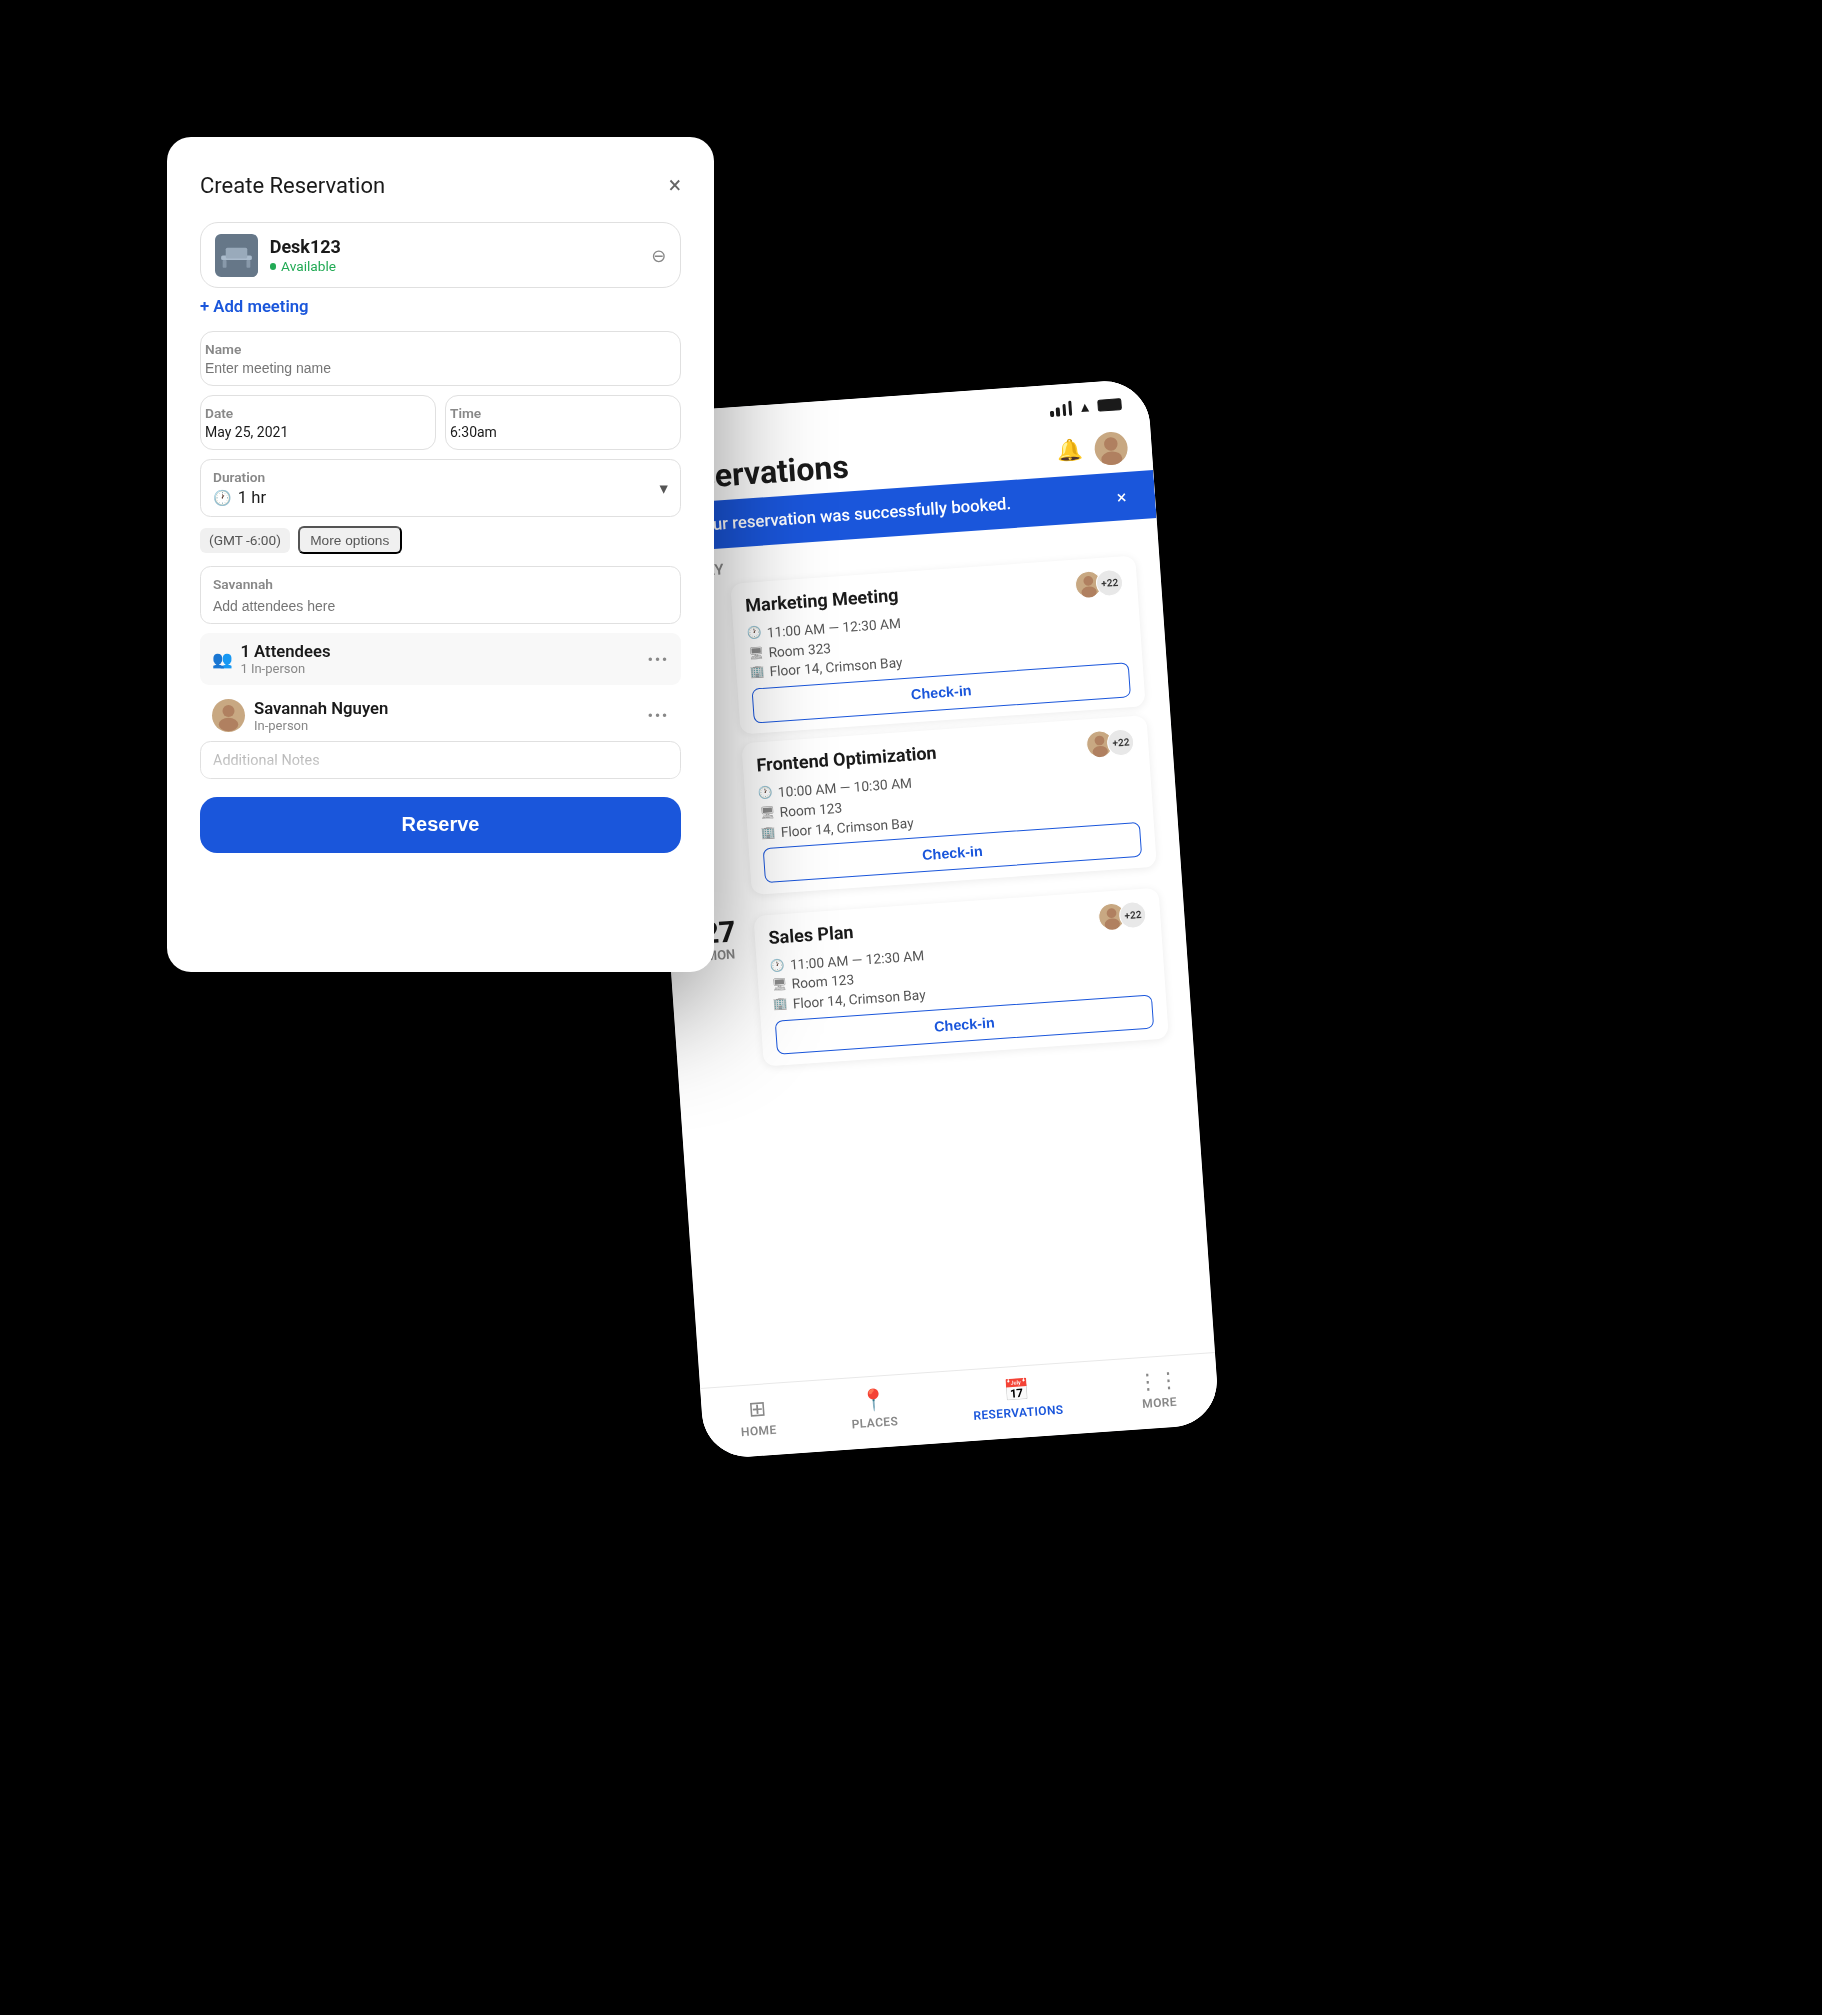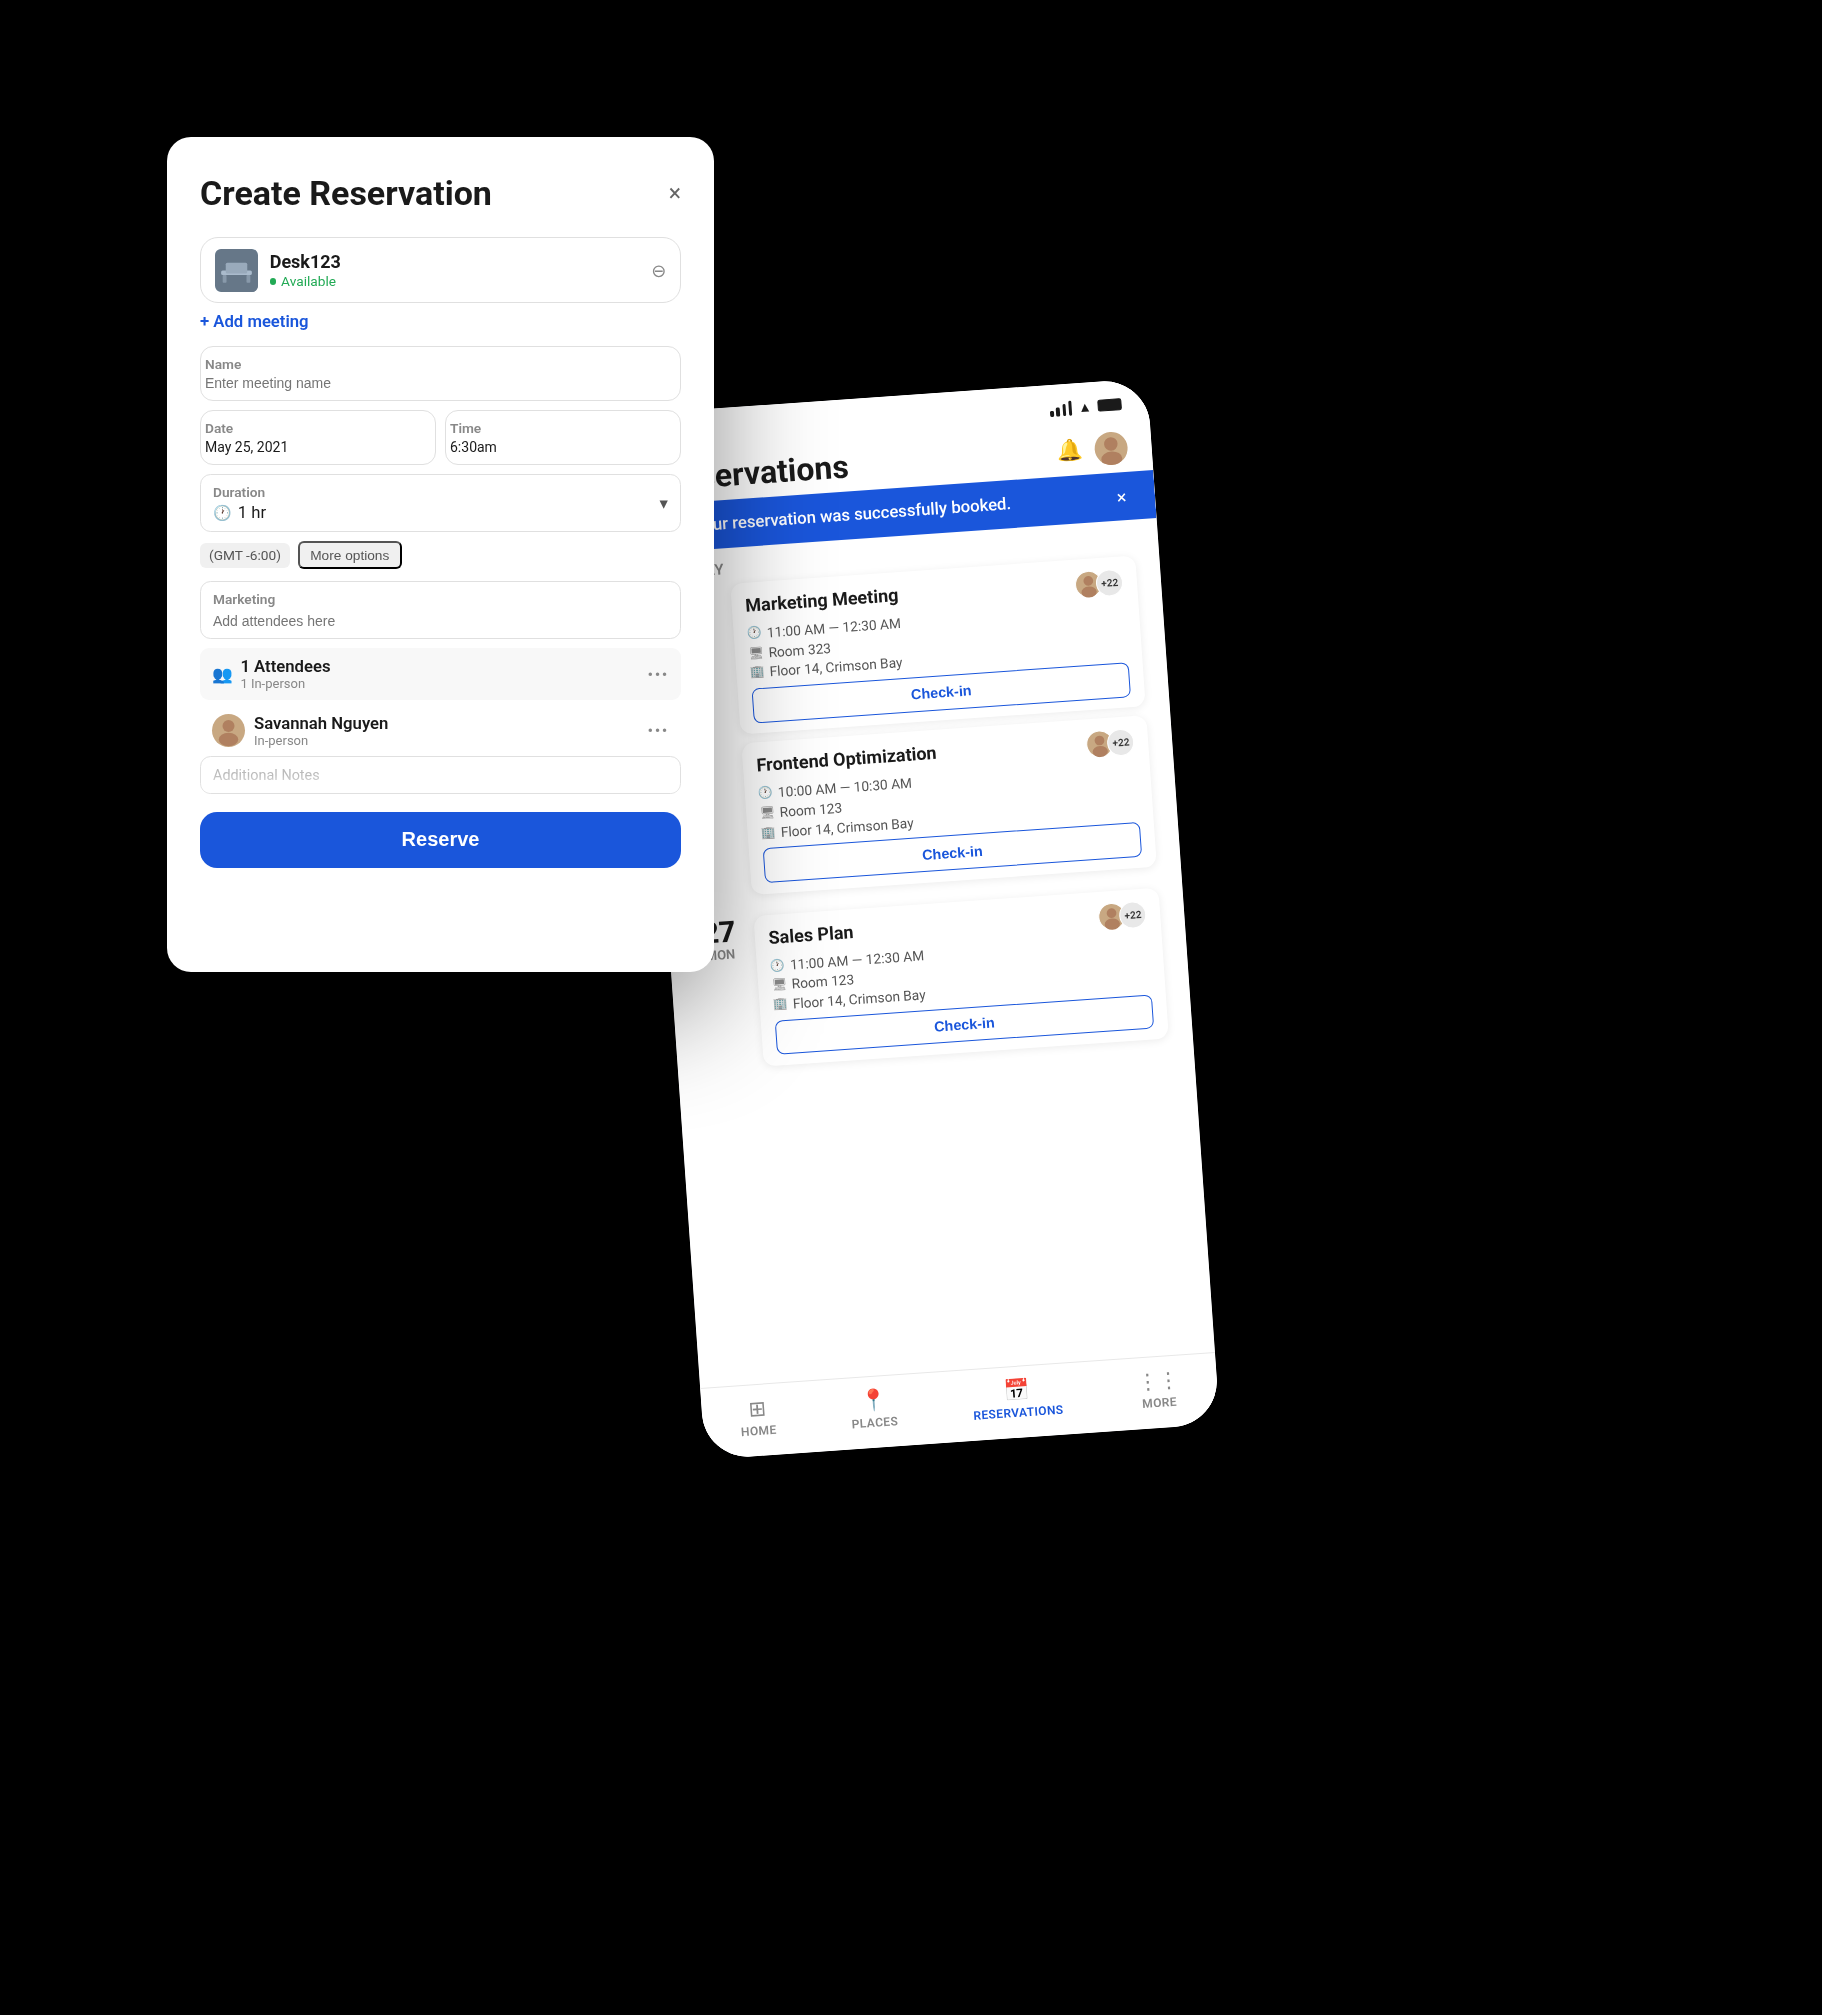--- a/index.html
+++ b/index.html
@@ -200,22 +200,22 @@
     }
 
     .modal-header {
       display: flex;
       justify-content: space-between;
       align-items: center;
       margin-bottom: 24px;
     }
 
     .modal-title {
-      font-size: 34px;
-      font-weight: 700;
+      font-size: 22px;
+      font-weight: 400;
       color: #1a1a1a;
     }
 
     .modal-close {
       font-size: 23px;
       color: #666;
       cursor: pointer;
       line-height: 1;
     }
 
@@ -851,21 +851,21 @@
     </div>
     <span class="chevron-down">▾</span>
   </div>
 
   <div class="timezone-row">
     <span class="timezone-badge">(GMT -6:00)</span>
     <button class="more-options-btn">More options</button>
   </div>
 
   <div class="attendees-field">
-    <div class="form-field-label">Marketing</div>
+    <div class="form-field-label">Savannah</div>
     <input class="form-field-input" type="text" style="margin-top: 3px;" placeholder="Add attendees here">
   </div>
 
   <div class="attendees-count-row">
     <div class="attendees-count-left">
       <span class="attendees-icon">👥</span>
       <div>
         <div class="attendees-count-text">1 Attendees</div>
         <div class="attendees-sublabel">1 In-person</div>
       </div>

